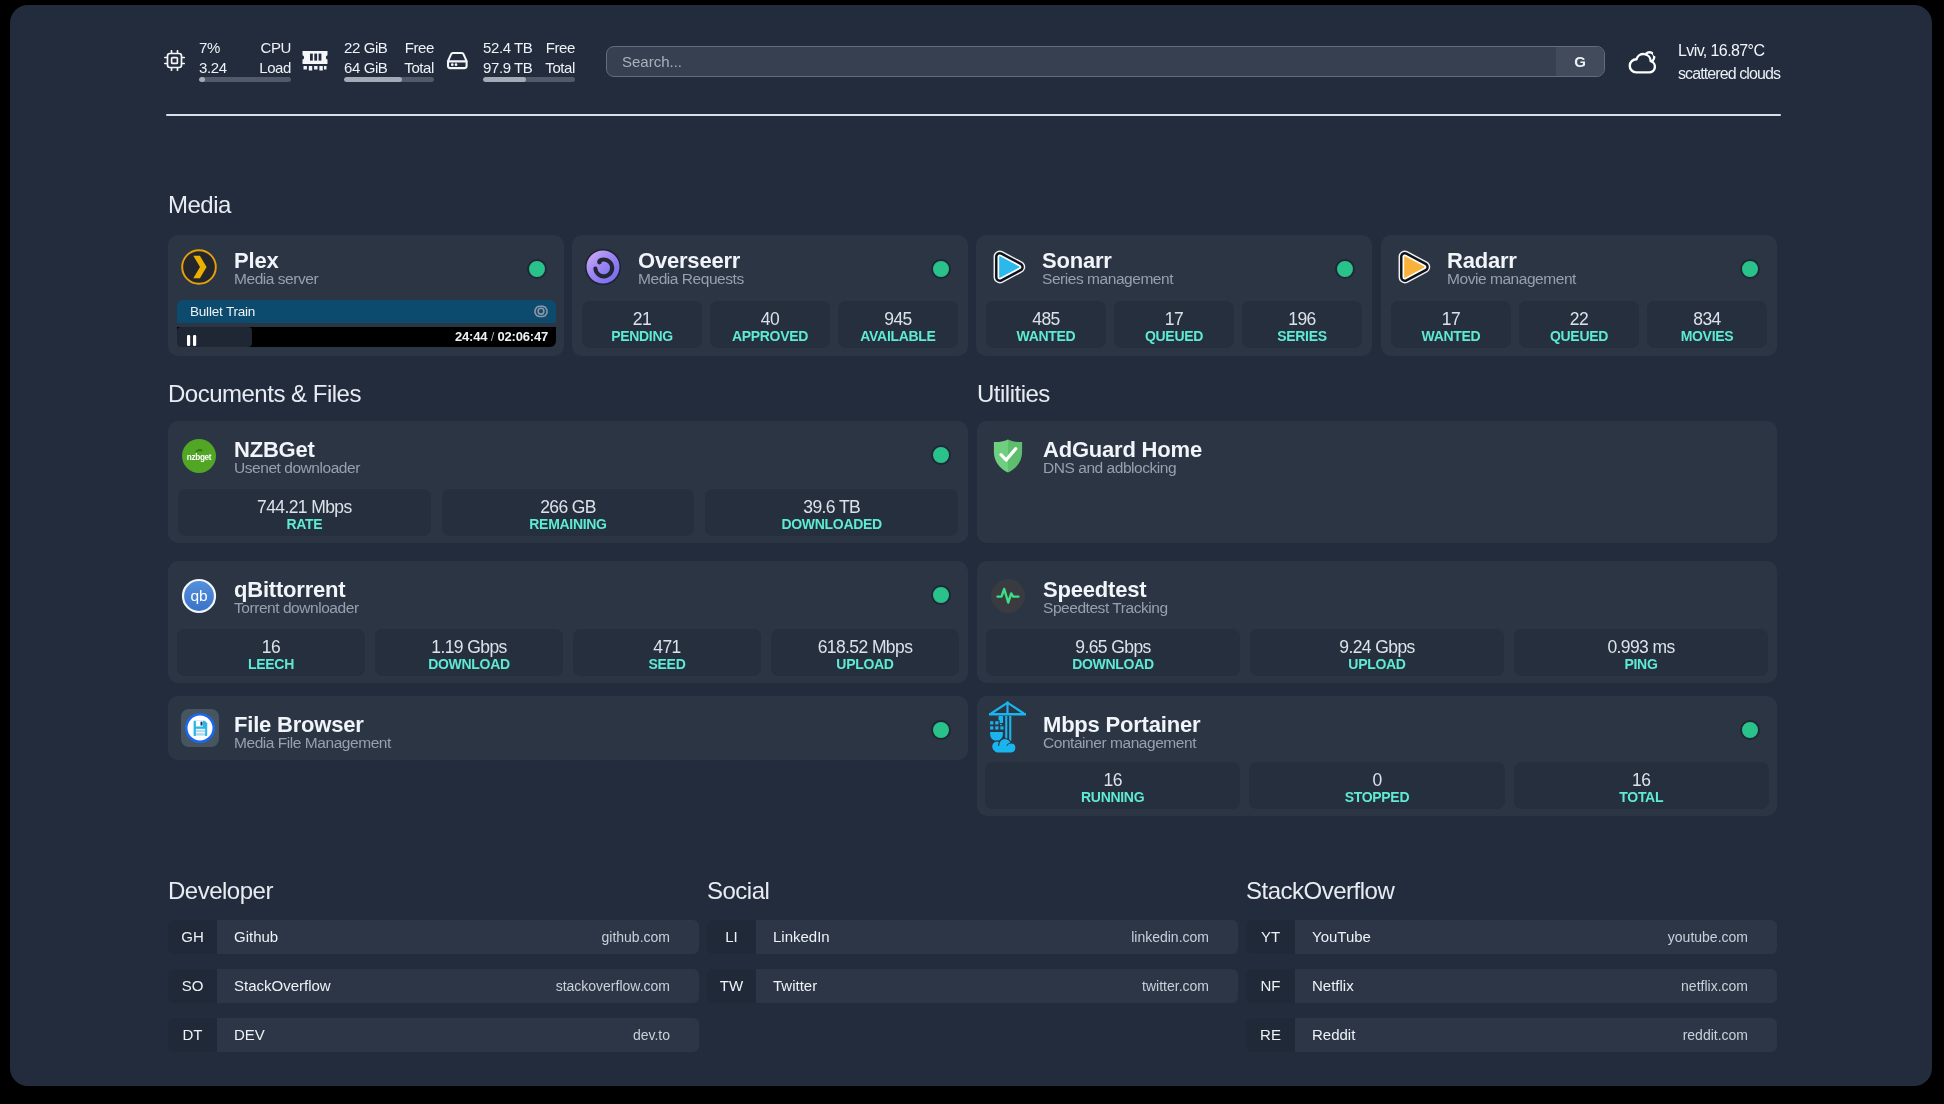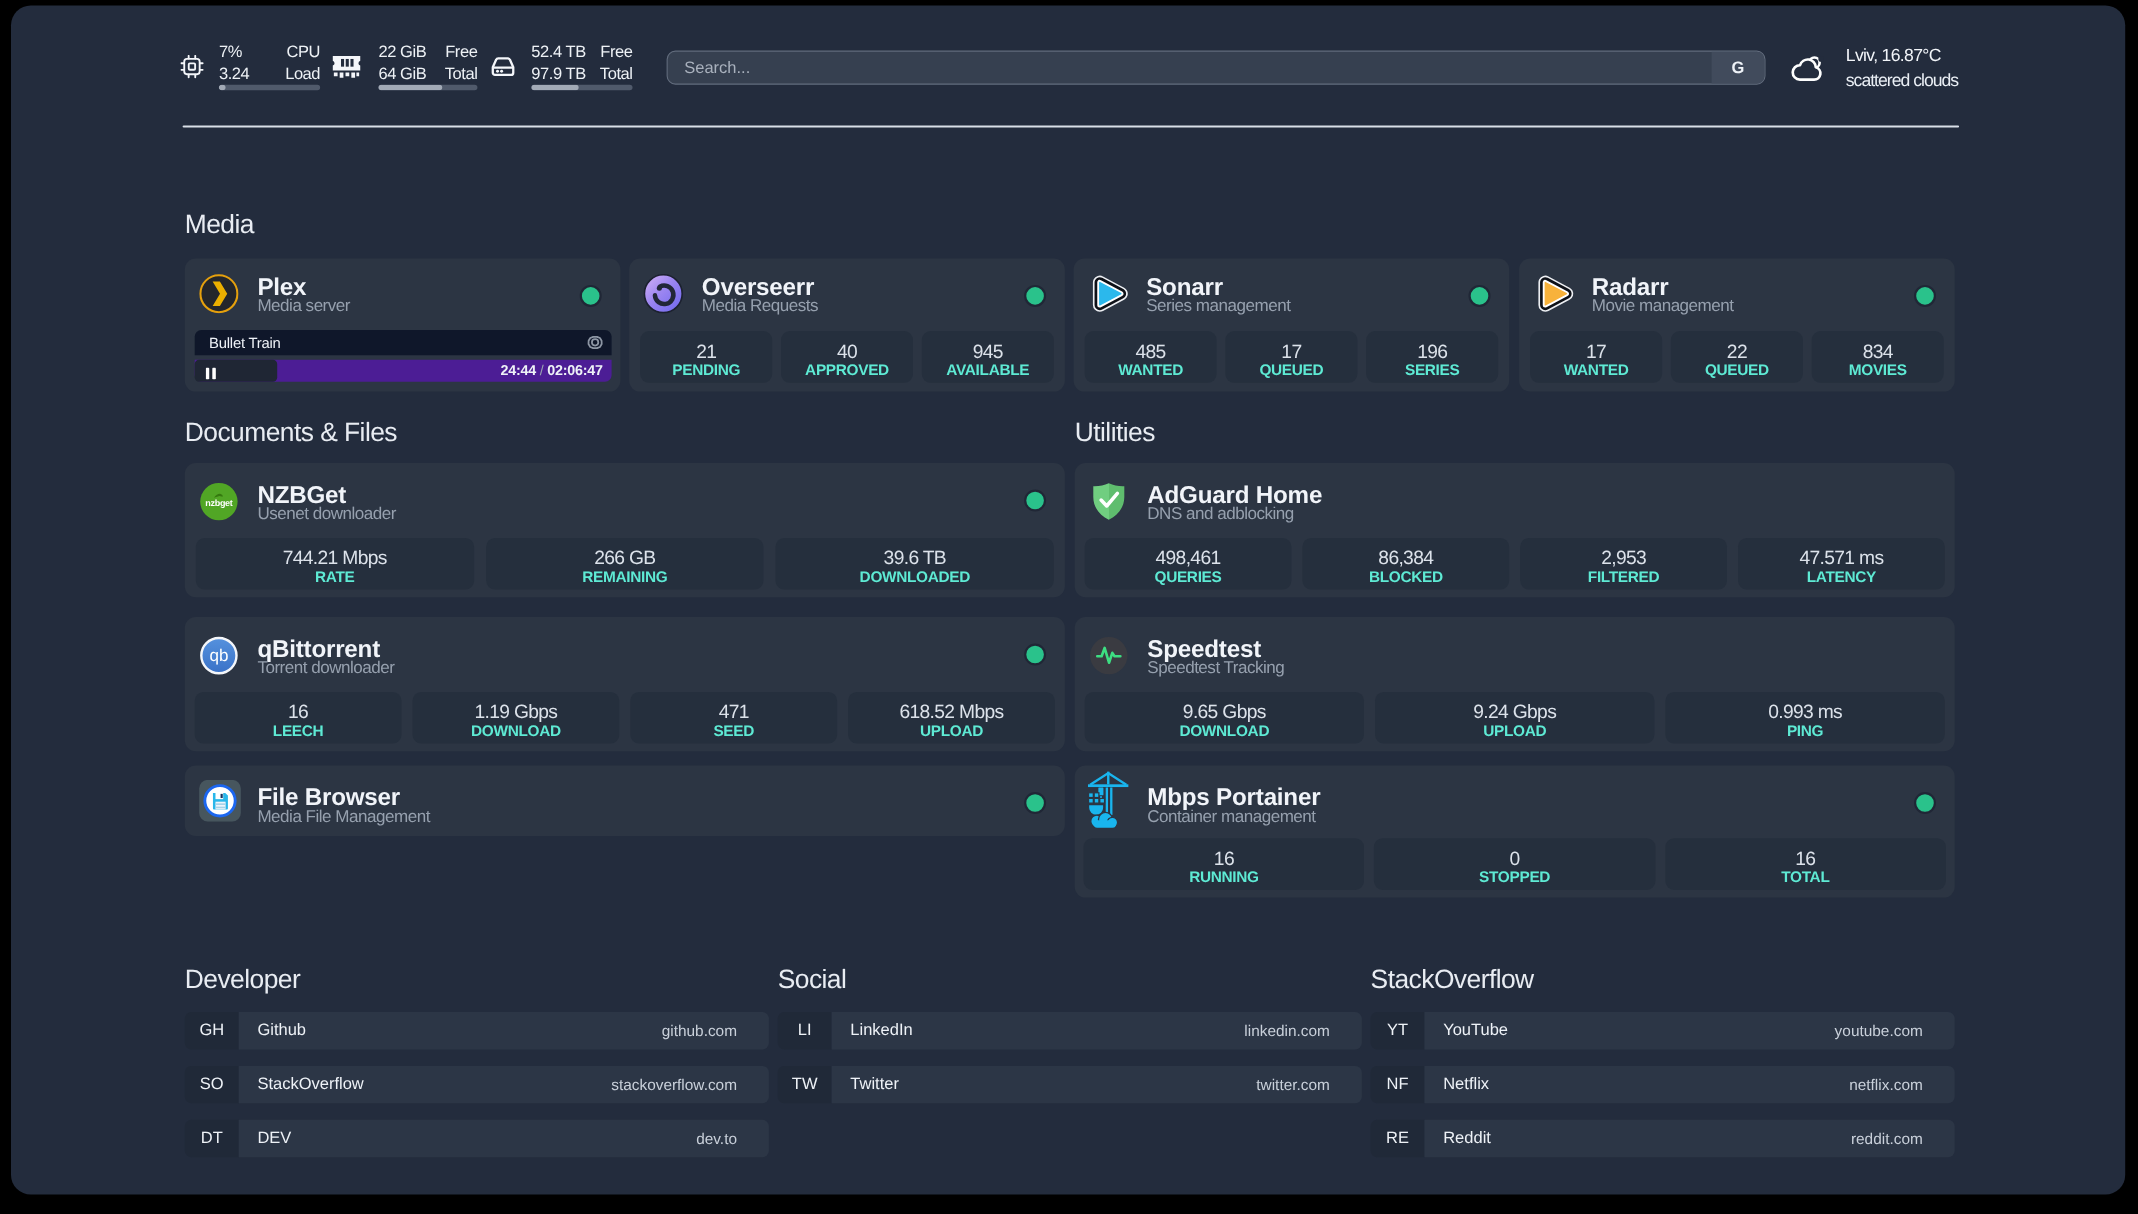--- a/index.html
+++ b/index.html
@@ -85,30 +85,30 @@
 <div class="abs" style="left:166px;top:114px;width:1615px;height:2px;background:#d9dfe8;border-radius:1px;"></div>
 <div class="sect" style="left:168px;top:191px;">Media</div>
 <div class="card" style="left:168px;top:235px;width:396px;height:121px;">
 <div class="logo" style="top:14px;"><svg style="" width="36" height="36" viewBox="0 0 36 36">
         <circle cx="18" cy="18" r="16.8" fill="#24262b" stroke="#e5a00d" stroke-width="1.9"></circle>
 <path d="M12.3 6.8h6.6l6.7 11.2-6.7 11.2h-6.6l6.7-11.2Z" fill="#ebaf00"></path>
       </svg></div>
     <div class="ttl" style="top:13px;">Plex</div>
     <div class="sub" style="top:35px;">Media server</div>
     <div class="dot"></div>
-<div class="abs" style="left:9px;top:65px;right:8px;height:23px;background:#0f172a;border-radius:6px 6px 0 0;">
+<div class="abs" style="left:9px;top:65px;right:8px;height:23px;background:#0c4a6e;border-radius:6px 6px 0 0;">
 <div class="abs" style="left:13px;top:0;line-height:23px;font-size:13.5px;color:#eef2f7;letter-spacing:-.2px;">Bullet Train</div>
 <div class="abs" style="right:6px;top:3px;"><svg style="" width="18" height="18" viewBox="0 0 18 18">
           <g fill="none" stroke="#8d96a4" stroke-width="1.6" stroke-linejoin="round">
 <path d="M7.2 2h3.6l2.6 1.1 1.5 2.5.1 3-1.6 2.6-2.6 1.1H7.2l-2.6-1.1L3 8.6l.1-3 1.5-2.5Z" transform="translate(0 1.2)"></path>
 <circle cx="9" cy="8.2" r="2.9"></circle>
 </g>
         </svg></div>
 </div>
-<div class="abs" style="left:9px;top:92px;right:8px;height:20px;background:#4c1d95;border-radius:0 0 6px 6px;">
+<div class="abs" style="left:9px;top:92px;right:8px;height:20px;background:#000000;border-radius:0 0 6px 6px;">
 <div class="abs" style="left:0;top:0;width:75px;height:20px;background:#1f2634;border-radius:4px;"></div>
 <div class="abs" style="left:10px;top:4.5px;"><svg style="" width="10" height="11" viewBox="0 0 10 11">
           <rect x="0" y="0" width="3.2" height="11" rx="1.2" fill="#fff"></rect>
           <rect x="6" y="0" width="3.2" height="11" rx="1.2" fill="#fff"></rect>
         </svg></div>
 <div class="abs" style="right:8px;top:0;line-height:20px;font-size:13px;font-weight:700;color:#eef2f7;letter-spacing:-.2px;">24:44 <span style="color:#9aa3b1;font-weight:400;">/</span> 02:06:47</div>
 </div>
 </div>
 <div class="card" style="left:572px;top:235px;width:396px;height:121px;">
 <div class="logo" style="top:14px;"><svg style="" width="36" height="36" viewBox="0 0 36 36">
@@ -273,38 +273,20 @@
             <stop offset=".5" stop-color="#70ce80"></stop>
             <stop offset=".5" stop-color="#5fbd6e"></stop>
             <stop offset="1" stop-color="#5fbd6e"></stop>
           </linearGradient>
         </defs>
 <path d="M18 1.4C13.6 3.3 9 4.2 3.9 4v9.9c0 9.4 5.7 16.4 14.1 20.7 8.4-4.3 14.1-11.3 14.1-20.7V4c-5.1.2-9.7-.7-14.1-2.6Z" fill="url(#agg)"></path>
 <path d="M11 16.6l5.1 5.4L25.8 10.6" fill="none" stroke="#fff" stroke-width="3.2" stroke-linecap="round" stroke-linejoin="round"></path>
       </svg></div>
     <div class="ttl" style="top:16px;">AdGuard Home</div>
     <div class="sub" style="top:38px;">DNS and adblocking</div>
-<div class="stats" style="left:9px;top:68px;width:782px;gap:10px;">
-      <div class="stat" style="width:188.0px;height:47px;">
-        <div class="v">498,461</div>
-        <div class="l">QUERIES</div>
-      </div>
-      <div class="stat" style="width:188.0px;height:47px;">
-        <div class="v">86,384</div>
-        <div class="l">BLOCKED</div>
-      </div>
-      <div class="stat" style="width:188.0px;height:47px;">
-        <div class="v">2,953</div>
-        <div class="l">FILTERED</div>
-      </div>
-      <div class="stat" style="width:188.0px;height:47px;">
-        <div class="v">47.571 ms</div>
-        <div class="l">LATENCY</div>
-      </div>
-    </div>
 </div>
 <div class="card" style="left:977px;top:561px;width:800px;height:122px;">
 <div class="logo" style="top:17px;"><svg style="" width="36" height="36" viewBox="0 0 36 36">
         <circle cx="18" cy="18" r="17" fill="#3a3b41"></circle>
 <polyline points="7.5,18.6 11.5,18.6 14.2,11 18.2,24.5 21.2,15.5 23.2,18.6 28.5,18.6" fill="none" stroke="#3ddd82" stroke-width="2.4" stroke-linecap="round" stroke-linejoin="round"></polyline>
       </svg></div>
     <div class="ttl" style="top:16px;">Speedtest</div>
     <div class="sub" style="top:38px;">Speedtest Tracking</div>
 <div class="stats" style="left:9px;top:68px;width:782px;gap:10px;">
       <div class="stat" style="width:254.0px;height:47px;">

